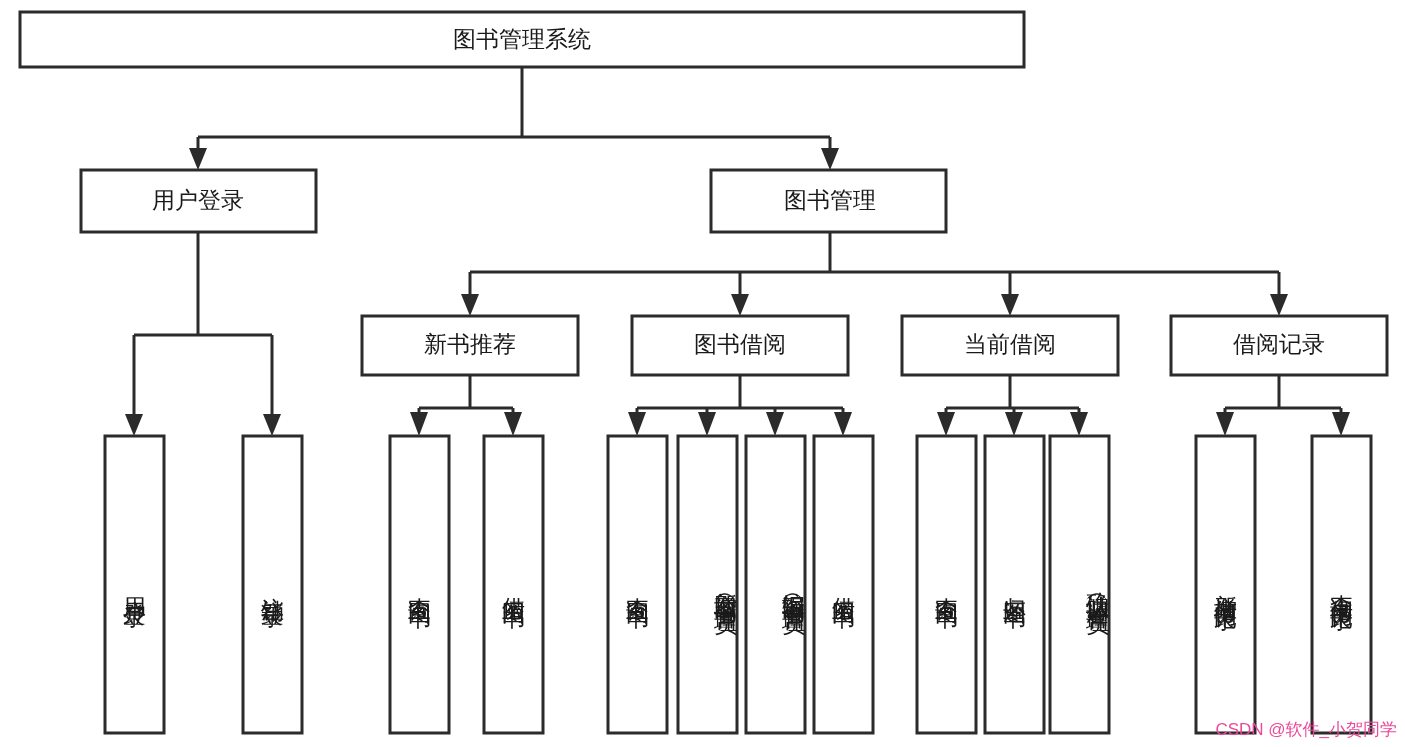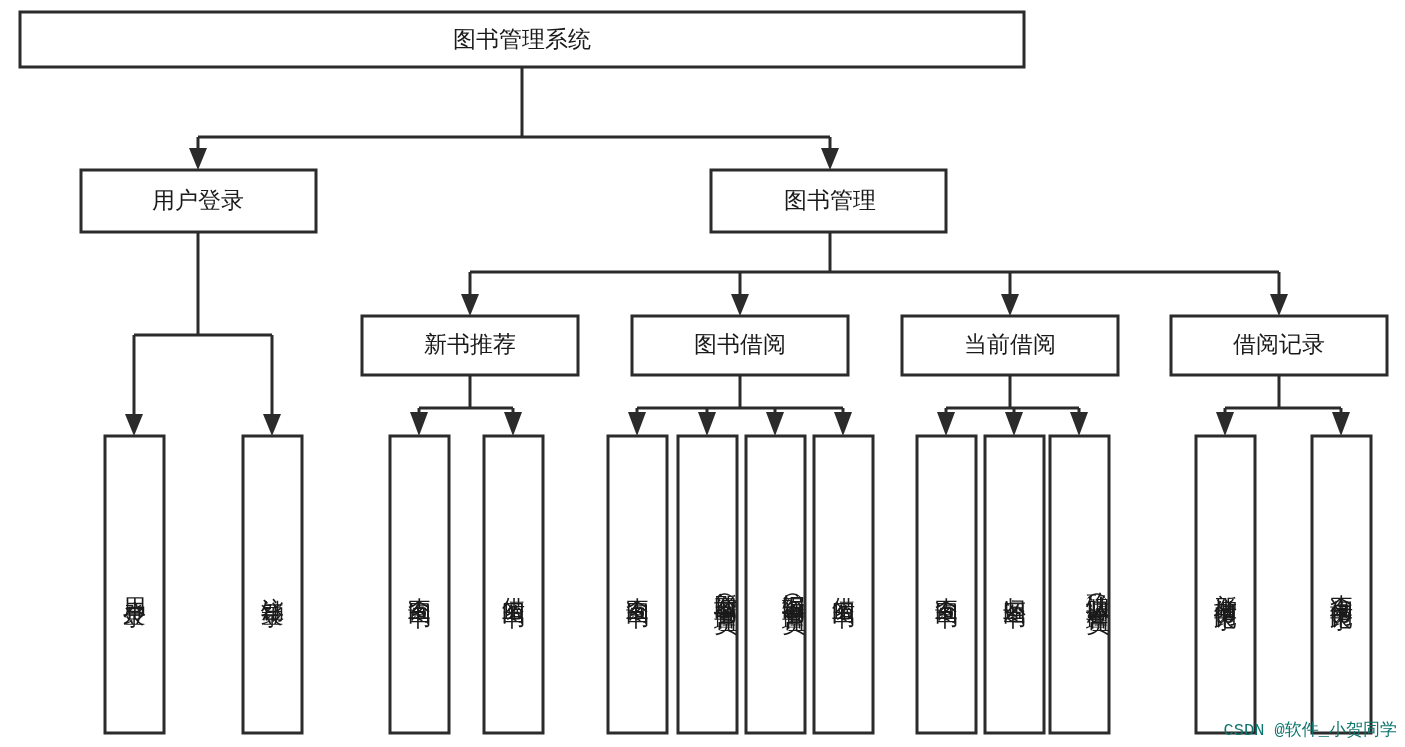--- a/index.html
+++ b/index.html
@@ -11,22 +11,22 @@
   .edge{stroke:#2b2b2b;stroke-width:3;fill:none;}
   .arrow-head{fill:#2b2b2b;stroke:none;}
   .node-label{fill:#1a1a1a;font-family:"Liberation Sans","DejaVu Sans",sans-serif;
               font-size:23px;text-anchor:middle;dominant-baseline:middle;}
   .vlabel{position:absolute;writing-mode:vertical-rl;text-orientation:upright;
           font-size:23px;color:#1a1a1a;letter-spacing:3px;line-height:1;
           display:flex;align-items:flex-start;justify-content:center;
           pointer-events:none;white-space:nowrap;
           font-family:"Liberation Sans","DejaVu Sans",sans-serif;}
   .vlabel.centered{align-items:center;}
-  .watermark{position:absolute;right:8px;bottom:6px;font-size:17px;color:#0f766e;
-             font-family:Liberation Mono, monospace;white-space:nowrap;}
+  .watermark{position:absolute;right:8px;bottom:6px;font-size:17px;color:#ec4899;
+             font-family:Liberation Sans, sans-serif;white-space:nowrap;}
 </style>
 </head>
 <body>
 
 <div id="stage">
 
   <svg id="diagram" viewBox="0 0 1405 747">
 
     <g>
       <path class="edge" d="M522,67 L522,137"></path>

